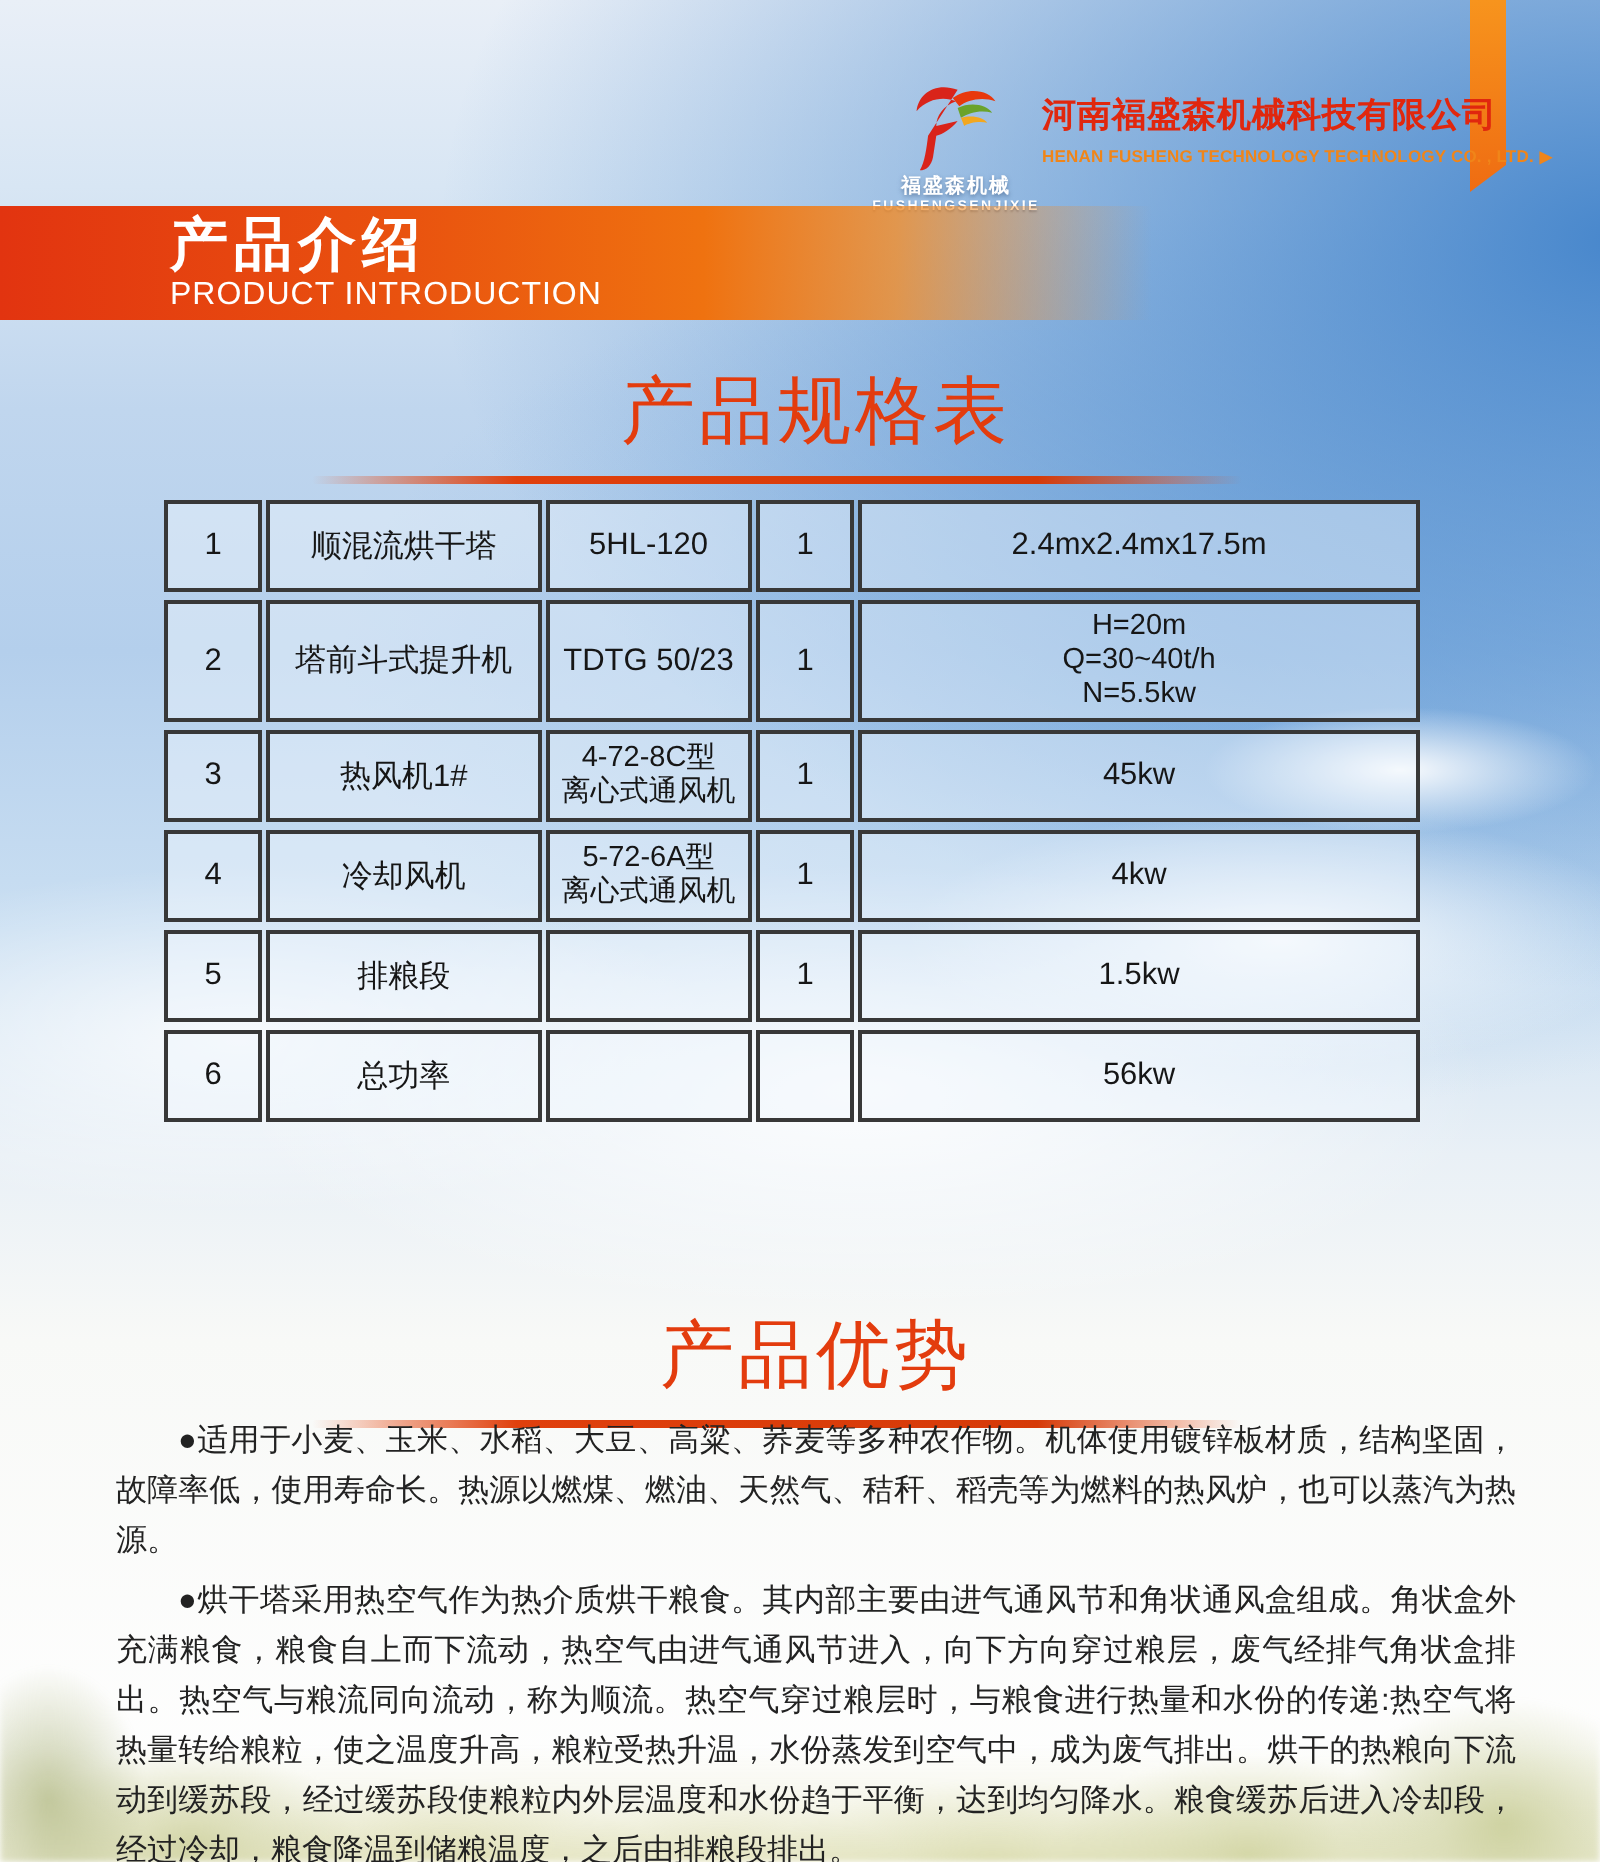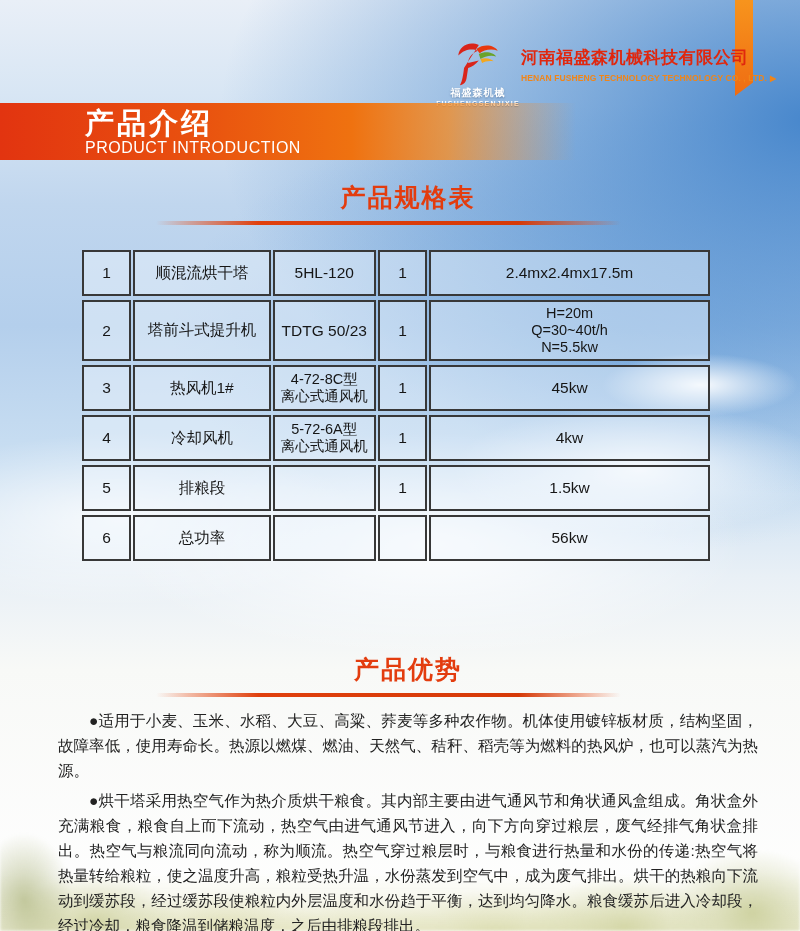--- a/index.html
+++ b/index.html
@@ -46,21 +46,21 @@
   .banner{
     position:absolute; left:0; top:103px; width:800px; height:57px;
     background:linear-gradient(90deg,#e23410 0%,#e9520f 25%,#ef7210 44%, rgba(242,140,40,.8) 56%, rgba(245,165,70,0) 72%);
     display:flex; flex-direction:column; justify-content:center; padding-left:85px; box-sizing:border-box;
   }
   .banner-cn{font-size:29px; font-weight:bold; color:#ffffff; letter-spacing:3px; line-height:32px;}
   .banner-en{font-size:16px; color:#ffffff; letter-spacing:.5px; line-height:18px;}
   
   .sec{position:absolute; left:0; width:776px; text-align:center;}
   .sec1{top:181px;} .sec2{top:653px;text-align:center;}
-  .sec-title{font-size:25px; font-weight:bold; color:#e33c0e; letter-spacing:2px;padding-left:40px;}
+  .sec-title{font-size:37px; font-weight:normal; color:#e33c0e; letter-spacing:2px;padding-left:40px;}
   .sec-line{margin:7px auto 0; width:465px; height:4px; border-radius:2px;
     background:linear-gradient(90deg, rgba(230,70,15,0) 0%, rgba(230,70,15,.35) 7%, #e0400d 22%, #d63a08 78%, rgba(230,70,15,.35) 93%, rgba(230,70,15,0) 100%);}
   
   .spec-table{position:absolute; left:80px; top:246px; width:632px; border-collapse:separate; border-spacing:2px 4px; table-layout:fixed;}
   .spec-table td{border:2px solid #383838; background:rgba(240,247,253,.45); text-align:center; vertical-align:middle; color:#161616; padding:3px 2px;}
   .spec-table .hrow td{font-weight:bold; font-size:17px; height:40px;}
   .spec-table .drow td{font-size:15.5px; height:36px;}
   .spec-table .ln{display:block; font-size:14.5px; line-height:17px;}
   
   .paras{position:absolute; left:58px; top:708px; width:700px;}

